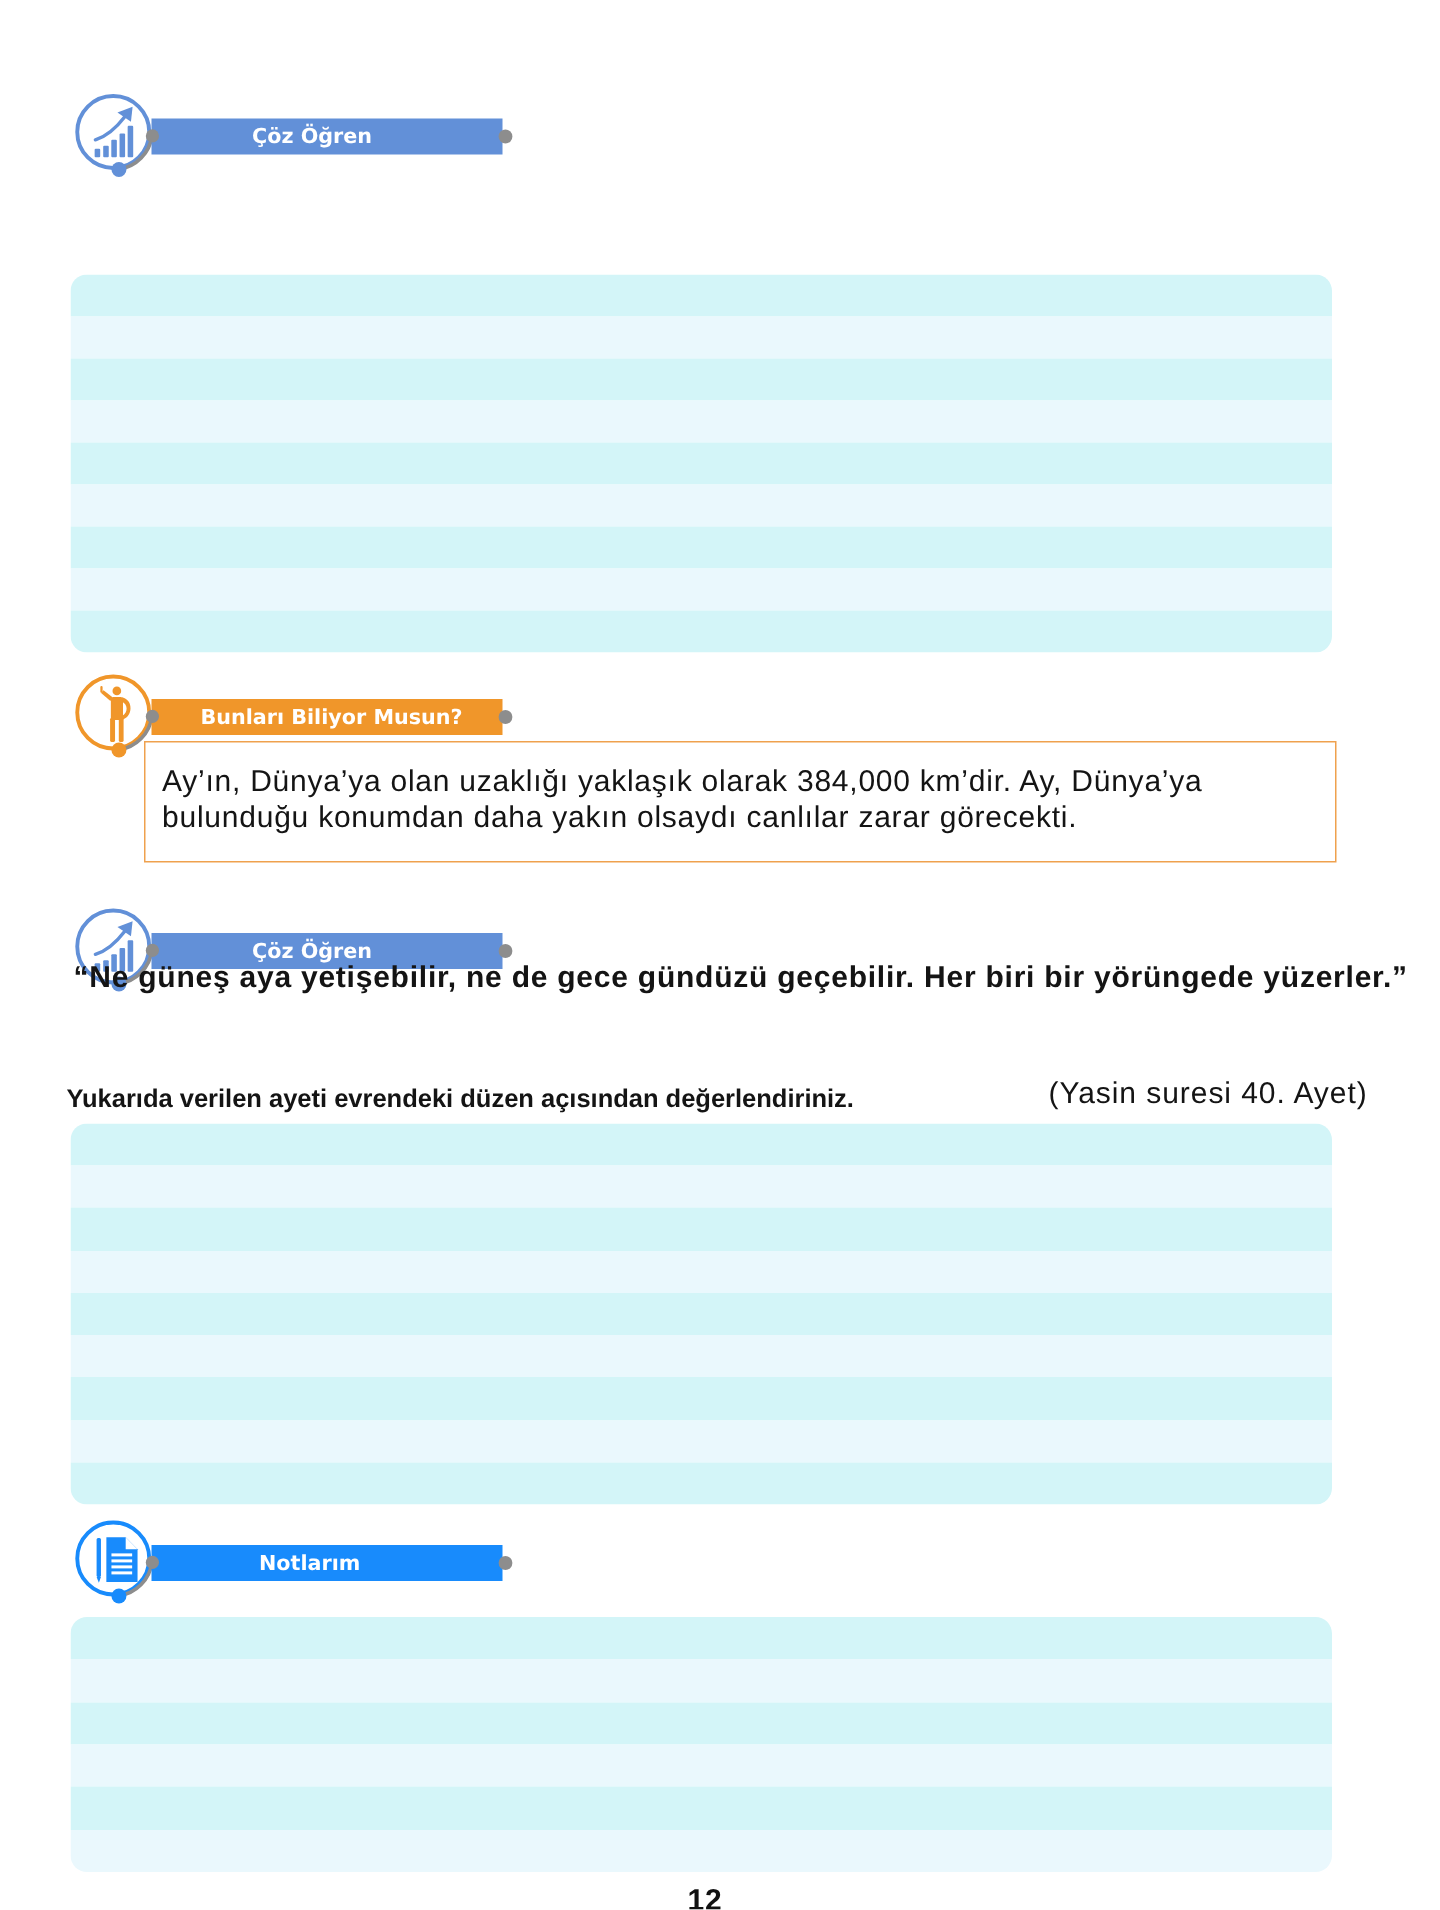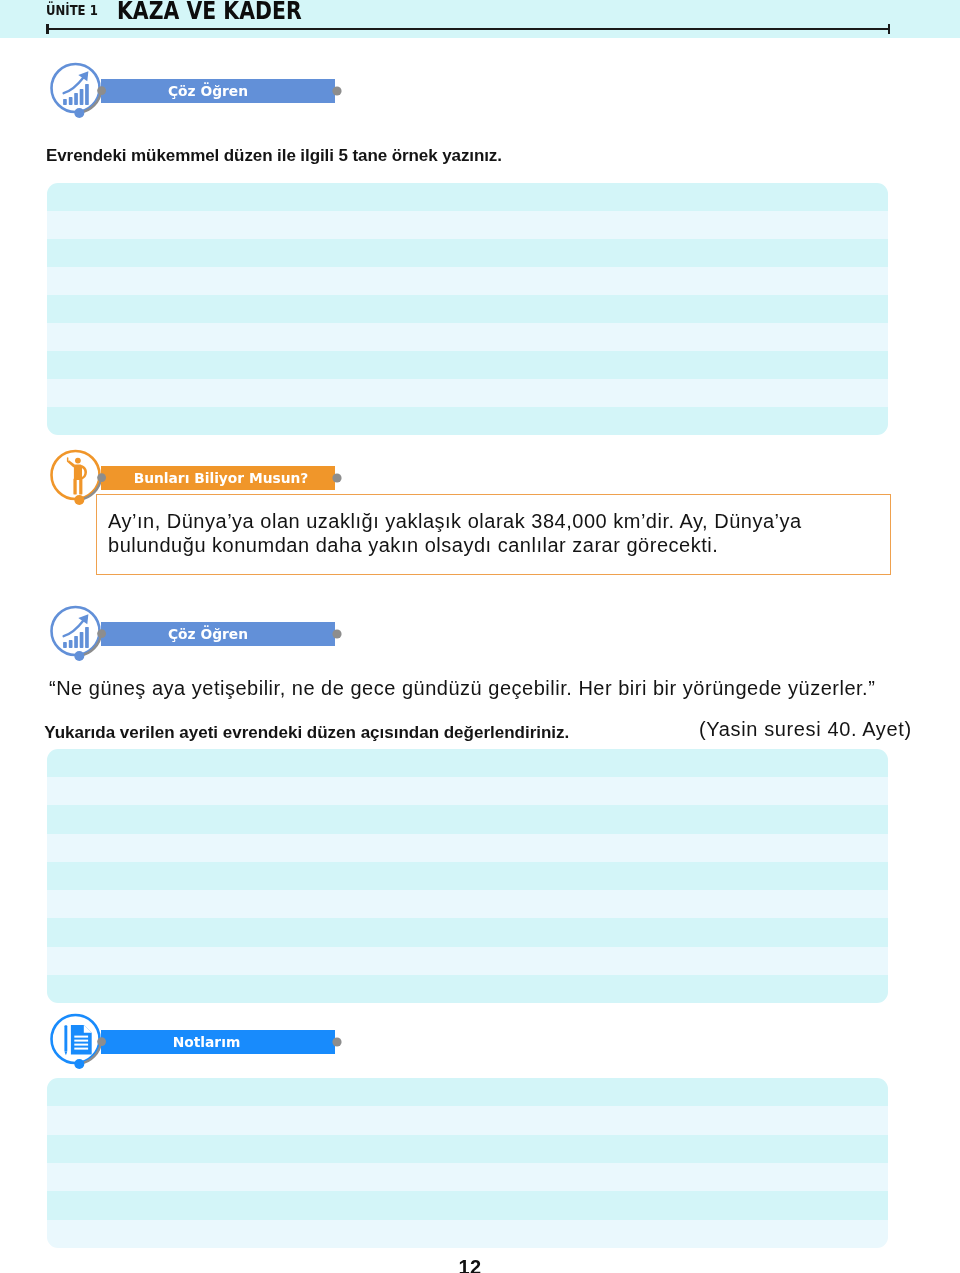--- a/index.html
+++ b/index.html
@@ -37,27 +37,20 @@
   
   .infobox { position:absolute; border:1.2px solid #efa14e; }
 
   .pageno { position:absolute; font-size:20px; font-weight:bold; color:#111; letter-spacing:0.5px; }
 </style>
 </head>
 <body>
 
 <div class="page">
 
-  <div class="hdr">
-    <div class="hdr-unit">ÜNİTE 1</div>
-    <div class="hdr-title">KAZA VE KADER</div>
-    <div class="hdr-cap-l"></div>
-    <div class="hdr-rule"></div>
-    <div class="hdr-cap-r"></div>
-  </div>
 
   <div class="badge" id="badge1" style="top:58px">
 <svg width="300" height="70" viewBox="0 0 300 70" xmlns="http://www.w3.org/2000/svg">
   <path d="M27.5 6 A24 24 0 1 1 27.5 54 A24 24 0 0 1 27.5 6 Z" fill="none" stroke="#6290d8" stroke-width="2.6"></path>
   <path d="M53.3 32.5 A25.8 25.8 0 0 1 31.4 54.8" fill="none" stroke="#8d8d8d" stroke-width="2.4"></path>
   <rect x="53" y="21" width="234" height="24" fill="#6290d8"></rect>
   <circle cx="31.3" cy="55" r="5.0" fill="#6290d8"></circle>
   <circle cx="53.6" cy="32.6" r="4.4" fill="#8d8d8d"></circle>
   <circle cx="289" cy="33" r="4.6" fill="#8d8d8d"></circle>
   <g transform="translate(0 0)">
@@ -68,21 +61,20 @@
         <rect x="31.7" y="31.0" width="3.7" height="15.9" rx="0.7"></rect>
         <rect x="37.1" y="25.9" width="3.7" height="21.0" rx="0.7"></rect>
       </g>
       <path d="M15.6 35.2 C21.6 33.4 29.2 27.6 35.2 19.8" stroke="#6290d8" stroke-width="2.3" fill="none" stroke-linecap="round"></path>
       <path d="M30.3 17.0 L40.4 13.2 L39.3 23.2 Z" fill="#6290d8"></path>
     </g>
   <text x="160" y="37.5" text-anchor="middle" font-family="DejaVu Sans, sans-serif" font-size="13.8" font-weight="bold" fill="#ffffff">Çöz Öğren</text>
 </svg>
     </div>
 
-  <div class="q" style="left:46px; top:146px;">Evrendeki mükemmel düzen ile ilgili 5 tane örnek yazınız.</div>
 
   <div class="lined" style="left:47px; top:183px; width:841px; height:252px;">
       <i style="height:28px;background:#d3f5f8"></i>
       <i style="height:28px;background:#eaf8fd"></i>
       <i style="height:28px;background:#d3f5f8"></i>
       <i style="height:28px;background:#eaf8fd"></i>
       <i style="height:28px;background:#d3f5f8"></i>
       <i style="height:28px;background:#eaf8fd"></i>
       <i style="height:28px;background:#d3f5f8"></i>
       <i style="height:28px;background:#eaf8fd"></i>
@@ -132,21 +124,21 @@
         <rect x="31.7" y="31.0" width="3.7" height="15.9" rx="0.7"></rect>
         <rect x="37.1" y="25.9" width="3.7" height="21.0" rx="0.7"></rect>
       </g>
       <path d="M15.6 35.2 C21.6 33.4 29.2 27.6 35.2 19.8" stroke="#6290d8" stroke-width="2.3" fill="none" stroke-linecap="round"></path>
       <path d="M30.3 17.0 L40.4 13.2 L39.3 23.2 Z" fill="#6290d8"></path>
     </g>
   <text x="160" y="37.5" text-anchor="middle" font-family="DejaVu Sans, sans-serif" font-size="13.8" font-weight="bold" fill="#ffffff">Çöz Öğren</text>
 </svg>
     </div>
 
-  <div class="p" style="left:49px; top:677px; white-space:nowrap; letter-spacing:0.51px;">“Ne güneş aya yetişebilir, ne de gece gündüzü geçebilir. Her biri bir yörüngede yüzerler.”</div>
+  <div class="p" style="left:49px; top:641px; white-space:nowrap; letter-spacing:0.51px;font-weight:bold;">“Ne güneş aya yetişebilir, ne de gece gündüzü geçebilir. Her biri bir yörüngede yüzerler.”</div>
   <div class="p" style="left:699px; top:718px; white-space:nowrap; letter-spacing:0.63px;">(Yasin suresi 40. Ayet)</div>
   <div class="q" style="left:44.3px; top:723px; letter-spacing:-0.005px;text-align:center;">Yukarıda verilen ayeti evrendeki düzen açısından değerlendiriniz.</div>
 
   <div class="lined" style="left:47px; top:749px; width:841px; height:254px;">
       <i style="height:28.22222222222222px;background:#d3f5f8"></i>
       <i style="height:28.22222222222222px;background:#eaf8fd"></i>
       <i style="height:28.22222222222222px;background:#d3f5f8"></i>
       <i style="height:28.22222222222222px;background:#eaf8fd"></i>
       <i style="height:28.22222222222222px;background:#d3f5f8"></i>
       <i style="height:28.22222222222222px;background:#eaf8fd"></i>

